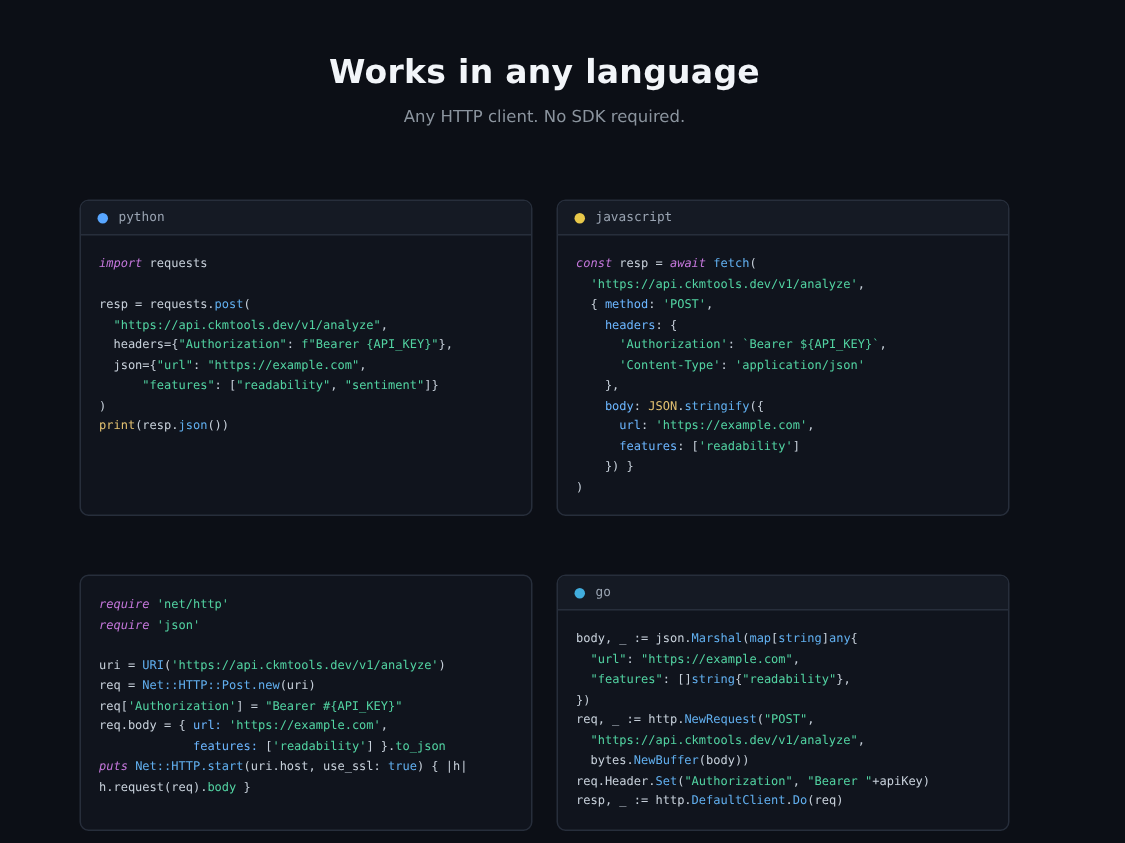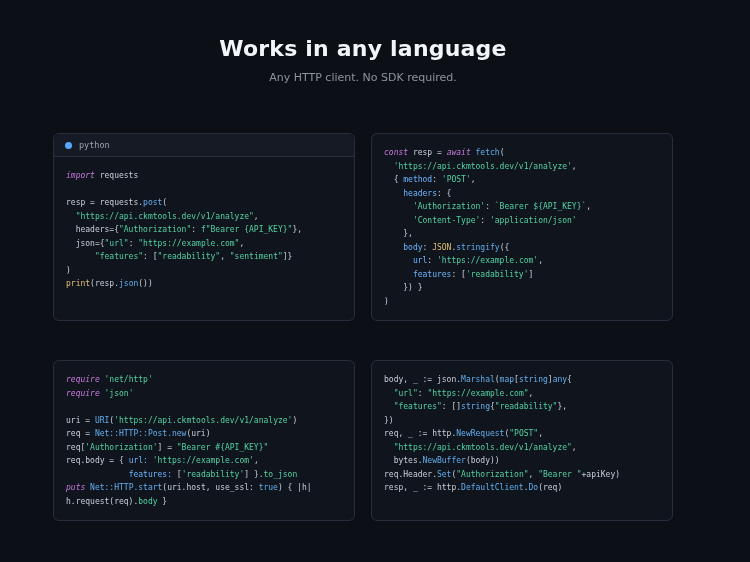--- a/index.html
+++ b/index.html
@@ -33,24 +33,32 @@
   <main class="grid">
   <section class="card">
     <header class="card-header">
       <span class="dot" style="background: rgb(88, 166, 255);"></span>
       <span class="lang">python</span>
     </header>
     <pre class="code"><div class="code-line"><span class="tk-kw">import</span><span class="tk-pl"> requests</span></div><div class="code-line"></div><div class="code-line"><span class="tk-pl">resp = requests.</span><span class="tk-fn">post</span><span class="tk-pl">(</span></div><div class="code-line"><span class="tk-pl">  </span><span class="tk-st">"https://api.ckmtools.dev/v1/analyze"</span><span class="tk-pl">,</span></div><div class="code-line"><span class="tk-pl">  headers={</span><span class="tk-st">"Authorization"</span><span class="tk-pl">: </span><span class="tk-st">f"Bearer {API_KEY}"</span><span class="tk-pl">},</span></div><div class="code-line"><span class="tk-pl">  json={</span><span class="tk-st">"url"</span><span class="tk-pl">: </span><span class="tk-st">"https://example.com"</span><span class="tk-pl">,</span></div><div class="code-line"><span class="tk-pl">      </span><span class="tk-st">"features"</span><span class="tk-pl">: [</span><span class="tk-st">"readability"</span><span class="tk-pl">, </span><span class="tk-st">"sentiment"</span><span class="tk-pl">]}</span></div><div class="code-line"><span class="tk-pl">)</span></div><div class="code-line"><span class="tk-bu">print</span><span class="tk-pl">(resp.</span><span class="tk-fn">json</span><span class="tk-pl">())</span></div></pre>
   </section>
 
   <section class="card">
+    <header class="card-header">
+      <span class="dot" style="background: rgb(232, 200, 74);"></span>
+      <span class="lang">javascript</span>
+    </header>
     <pre class="code"><div class="code-line"><span class="tk-kw">const</span><span class="tk-pl"> resp = </span><span class="tk-kw">await</span><span class="tk-pl"> </span><span class="tk-fn">fetch</span><span class="tk-pl">(</span></div><div class="code-line"><span class="tk-pl">  </span><span class="tk-st">'https://api.ckmtools.dev/v1/analyze'</span><span class="tk-pl">,</span></div><div class="code-line"><span class="tk-pl">  { </span><span class="tk-pr">method</span><span class="tk-pl">: </span><span class="tk-st">'POST'</span><span class="tk-pl">,</span></div><div class="code-line"><span class="tk-pl">    </span><span class="tk-pr">headers</span><span class="tk-pl">: {</span></div><div class="code-line"><span class="tk-pl">      </span><span class="tk-st">'Authorization'</span><span class="tk-pl">: </span><span class="tk-st">`Bearer ${API_KEY}`</span><span class="tk-pl">,</span></div><div class="code-line"><span class="tk-pl">      </span><span class="tk-st">'Content-Type'</span><span class="tk-pl">: </span><span class="tk-st">'application/json'</span></div><div class="code-line"><span class="tk-pl">    },</span></div><div class="code-line"><span class="tk-pl">    </span><span class="tk-pr">body</span><span class="tk-pl">: </span><span class="tk-bu">JSON</span><span class="tk-pl">.</span><span class="tk-fn">stringify</span><span class="tk-pl">({</span></div><div class="code-line"><span class="tk-pl">      </span><span class="tk-pr">url</span><span class="tk-pl">: </span><span class="tk-st">'https://example.com'</span><span class="tk-pl">,</span></div><div class="code-line"><span class="tk-pl">      </span><span class="tk-pr">features</span><span class="tk-pl">: [</span><span class="tk-st">'readability'</span><span class="tk-pl">]</span></div><div class="code-line"><span class="tk-pl">    }) }</span></div><div class="code-line"><span class="tk-pl">)</span></div></pre>
   </section>
 
   <section class="card">
     <pre class="code"><div class="code-line"><span class="tk-kw">require</span><span class="tk-pl"> </span><span class="tk-st">'net/http'</span></div><div class="code-line"><span class="tk-kw">require</span><span class="tk-pl"> </span><span class="tk-st">'json'</span></div><div class="code-line"></div><div class="code-line"><span class="tk-pl">uri = </span><span class="tk-fn">URI</span><span class="tk-pl">(</span><span class="tk-st">'https://api.ckmtools.dev/v1/analyze'</span><span class="tk-pl">)</span></div><div class="code-line"><span class="tk-pl">req = </span><span class="tk-fn">Net::HTTP::Post.new</span><span class="tk-pl">(uri)</span></div><div class="code-line"><span class="tk-pl">req[</span><span class="tk-st">'Authorization'</span><span class="tk-pl">] = </span><span class="tk-st">"Bearer #{API_KEY}"</span></div><div class="code-line"><span class="tk-pl">req.body = { </span><span class="tk-pr">url:</span><span class="tk-pl"> </span><span class="tk-st">'https://example.com'</span><span class="tk-pl">,</span></div><div class="code-line"><span class="tk-pl">             </span><span class="tk-pr">features:</span><span class="tk-pl"> [</span><span class="tk-st">'readability'</span><span class="tk-pl">] }.</span><span class="tk-st">to_json</span></div><div class="code-line"><span class="tk-kw">puts</span><span class="tk-pl"> </span><span class="tk-fn">Net::HTTP.start</span><span class="tk-pl">(uri.host, use_ssl: </span><span class="tk-fn">true</span><span class="tk-pl">) { |h|</span></div><div class="code-line"><span class="tk-pl">h.request(req).</span><span class="tk-st">body</span><span class="tk-pl"> }</span></div></pre>
   </section>
 
   <section class="card">
+    <header class="card-header">
+      <span class="dot" style="background: rgb(65, 173, 221);"></span>
+      <span class="lang">go</span>
+    </header>
     <pre class="code"><div class="code-line"><span class="tk-pl">body, _ := json.</span><span class="tk-fn">Marshal</span><span class="tk-pl">(</span><span class="tk-fn">map</span><span class="tk-pl">[</span><span class="tk-fn">string</span><span class="tk-pl">]</span><span class="tk-fn">any</span><span class="tk-pl">{</span></div><div class="code-line"><span class="tk-pl">  </span><span class="tk-st">"url"</span><span class="tk-pl">: </span><span class="tk-st">"https://example.com"</span><span class="tk-pl">,</span></div><div class="code-line"><span class="tk-pl">  </span><span class="tk-st">"features"</span><span class="tk-pl">: []</span><span class="tk-fn">string</span><span class="tk-pl">{</span><span class="tk-st">"readability"</span><span class="tk-pl">},</span></div><div class="code-line"><span class="tk-pl">})</span></div><div class="code-line"><span class="tk-pl">req, _ := http.</span><span class="tk-fn">NewRequest</span><span class="tk-pl">(</span><span class="tk-st">"POST"</span><span class="tk-pl">,</span></div><div class="code-line"><span class="tk-pl">  </span><span class="tk-st">"https://api.ckmtools.dev/v1/analyze"</span><span class="tk-pl">,</span></div><div class="code-line"><span class="tk-pl">  bytes.</span><span class="tk-fn">NewBuffer</span><span class="tk-pl">(body))</span></div><div class="code-line"><span class="tk-pl">req.Header.</span><span class="tk-fn">Set</span><span class="tk-pl">(</span><span class="tk-st">"Authorization"</span><span class="tk-pl">, </span><span class="tk-st">"Bearer "</span><span class="tk-pl">+apiKey)</span></div><div class="code-line"><span class="tk-pl">resp, _ := http.</span><span class="tk-fn">DefaultClient</span><span class="tk-pl">.</span><span class="tk-fn">Do</span><span class="tk-pl">(req)</span></div></pre>
   </section>
 </main>
 </div>
 
 </body></html>

